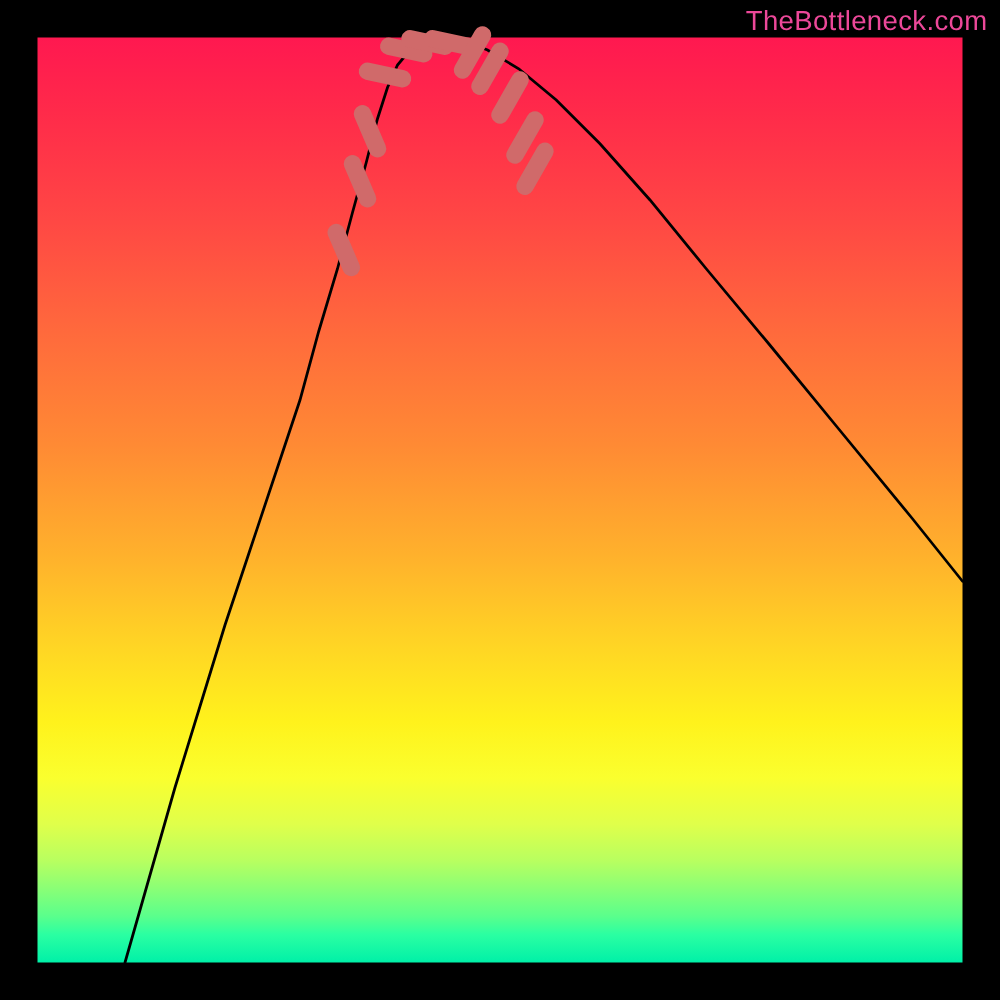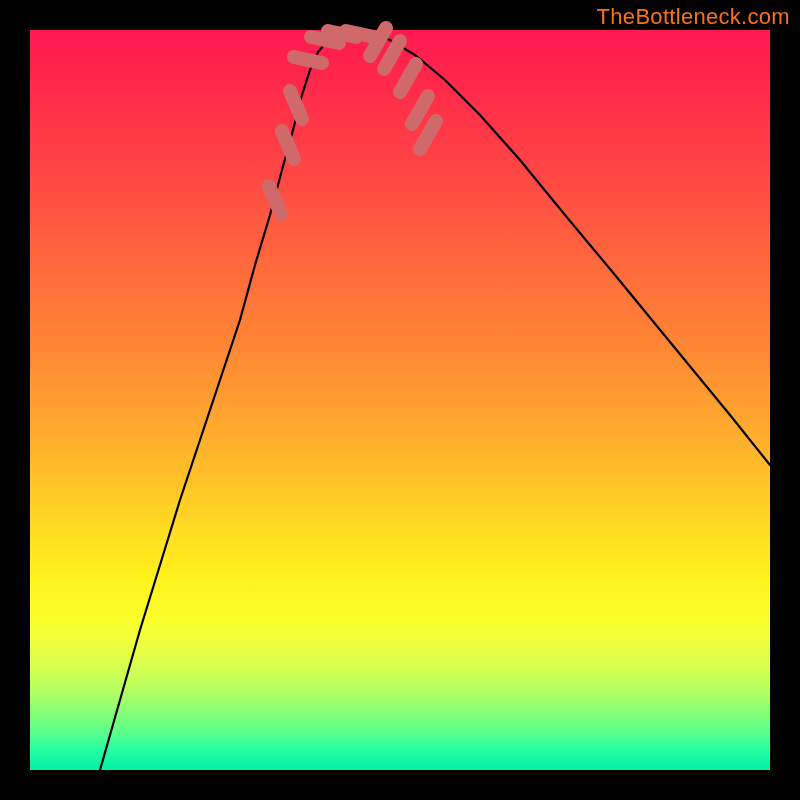--- a/index.html
+++ b/index.html
@@ -31,21 +31,21 @@
       #b8ff60 89%,
       #8aff76 92%,
       #5aff8c 95%,
       #2affa2 97%,
       #00f0a8 100%);
   }
   .watermark {
     position: absolute;
     top: 4px;
     right: 10px;
-    color: #f97316;
+    color: #ec4899;
     font-size: 22px;
     letter-spacing: 0.3px;
     font-weight: 500;
     z-index: 50;
   }
   svg.curves {
     position: absolute;
     left: 0;
     top: 0;
     width: 740px;

